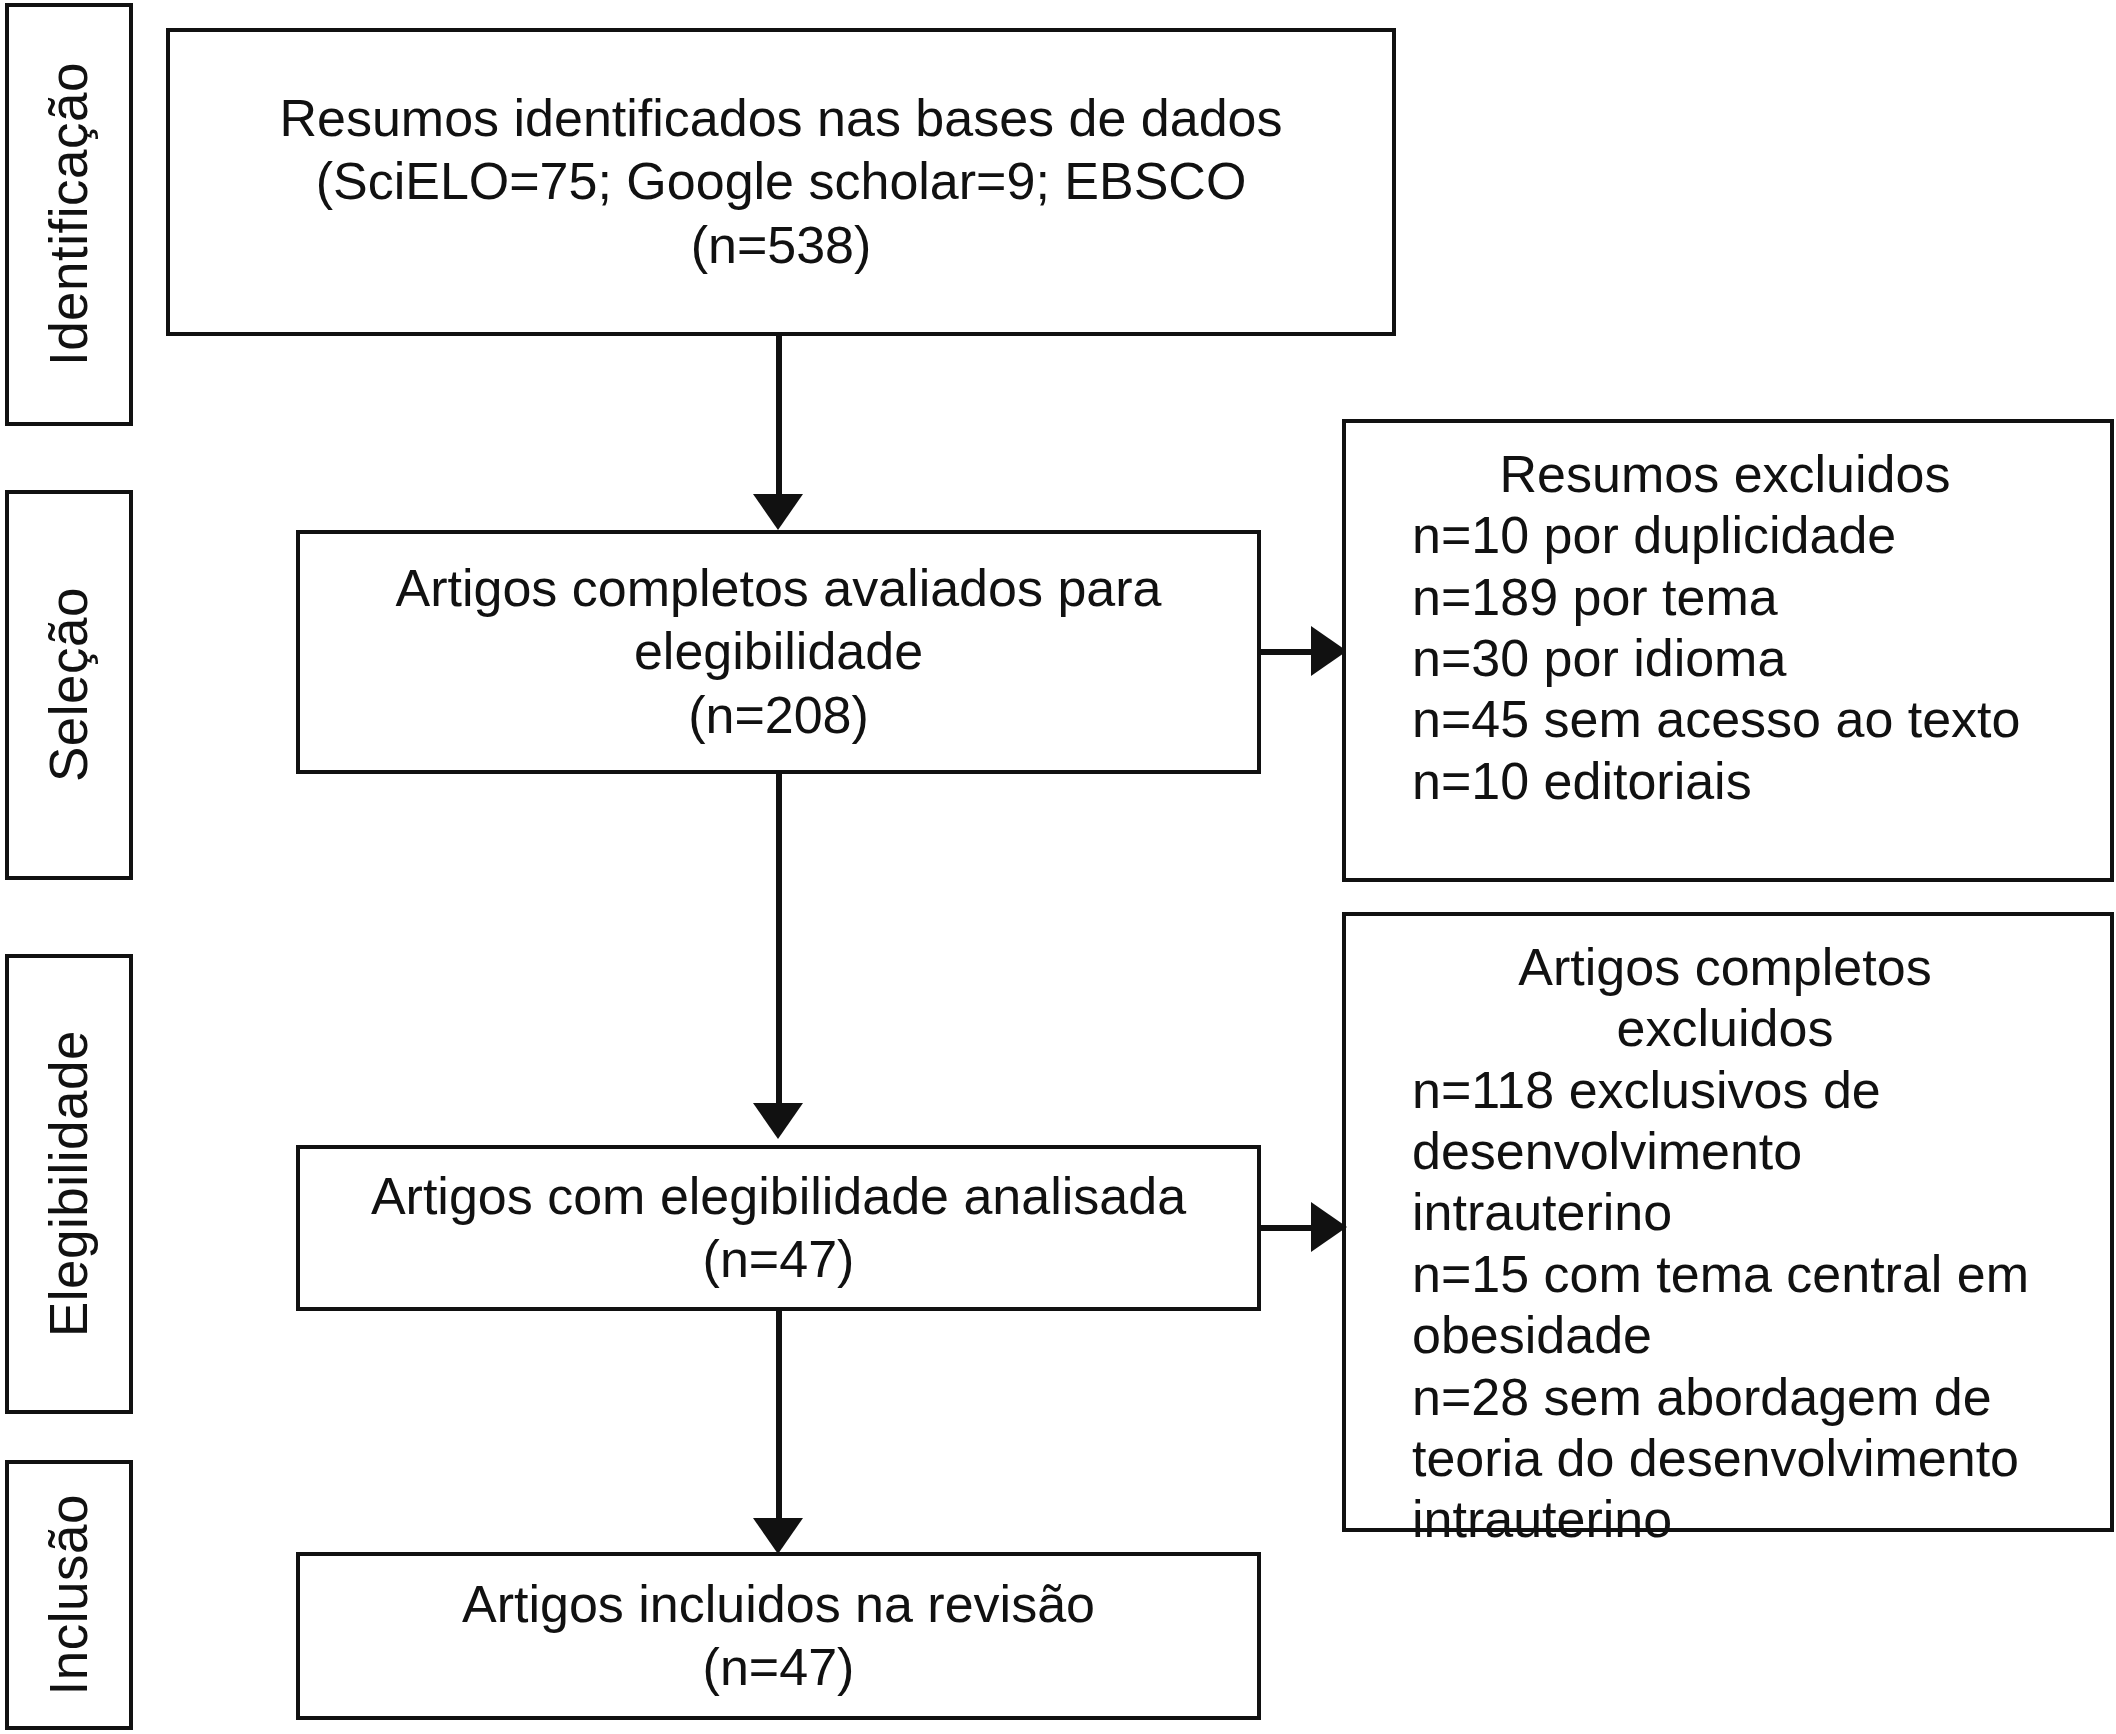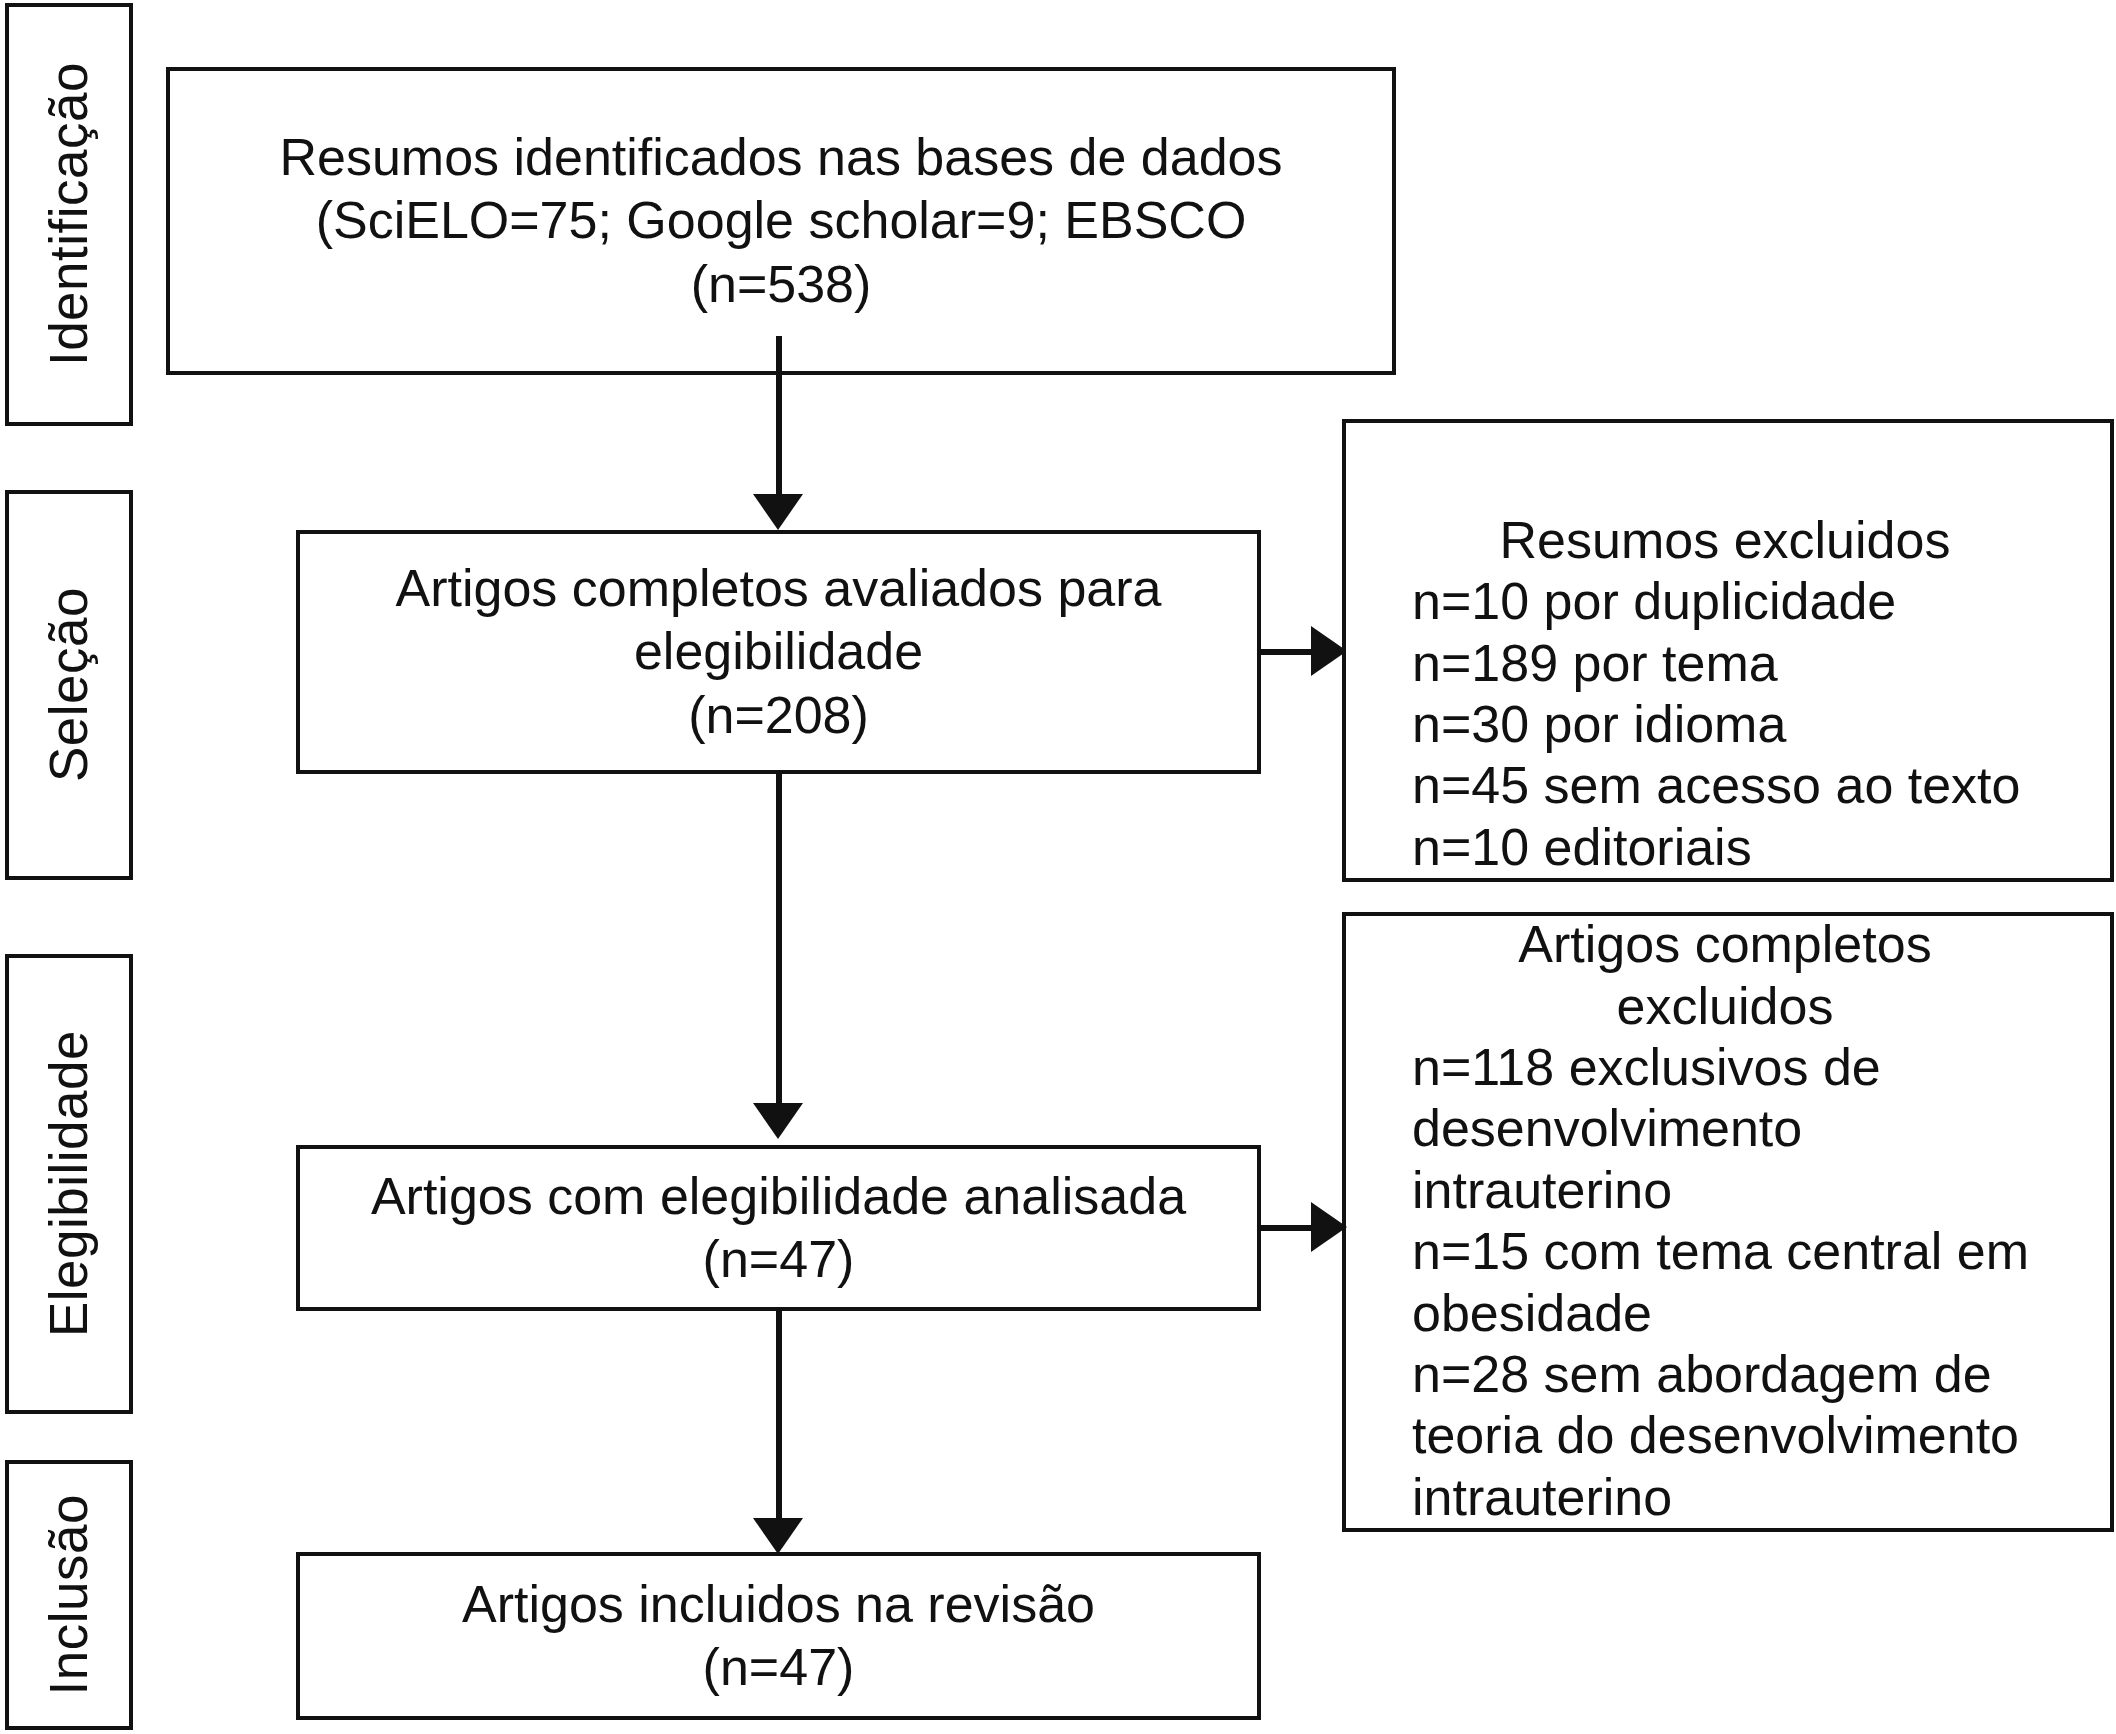--- a/index.html
+++ b/index.html
@@ -41,21 +41,21 @@
     line-height: 1.22;
   }
 
   
   .excl {
     text-align: left;
     font-size: 52px;
     line-height: 1.18;
     padding-left: 66px;
     padding-right: 15px;
-    justify-content: flex-end;
+    justify-content: flex-start;
     padding-top: 21px;
   }
   .excl .head {
     display: block;
     text-align: center;
     white-space: nowrap;
     padding-right: 57px;
   }
 
   
@@ -118,21 +118,21 @@
   </div>
 
   <div class="stage" style="left:4.7px; top:954px; width:128px; height:460px;">
     <span>Elegibilidade</span>
   </div>
 
   <div class="stage" style="left:4.7px; top:1460px; width:128px; height:270px;">
     <span>Inclusão</span>
   </div>
 
-  <div class="box proc" style="left:166px; top:28px; width:1230px; height:308px;margin-top:39px;">
+  <div class="box proc" style="left:166px; top:28px; width:1230px; height:308px;">
     <span class="line">Resumos identificados nas bases de dados</span>
     <span class="line">(SciELO=75; Google scholar=9; EBSCO</span>
     <span class="line">(n=538)</span>
   </div>
 
   <div class="vline" style="left:776px; top:336px; height:163px;"></div>
   <div class="arrow-down" style="left:753px; top:494px;"></div>
 
   <div class="box proc" style="left:296px; top:530px; width:965px; height:244px;">
     <span class="line">Artigos completos avaliados para</span>

